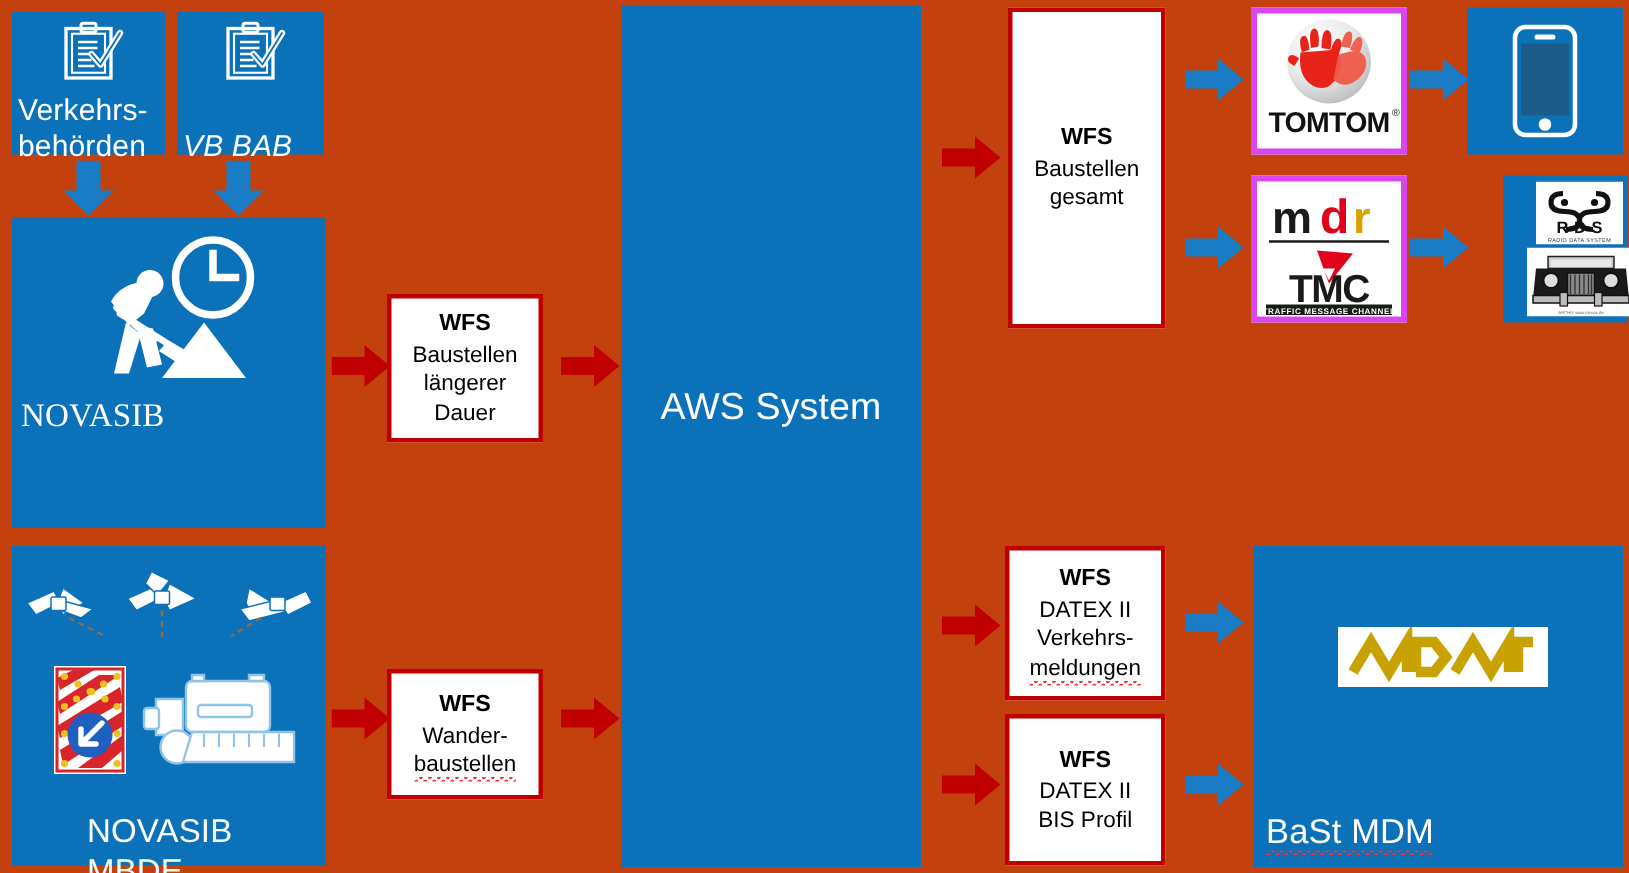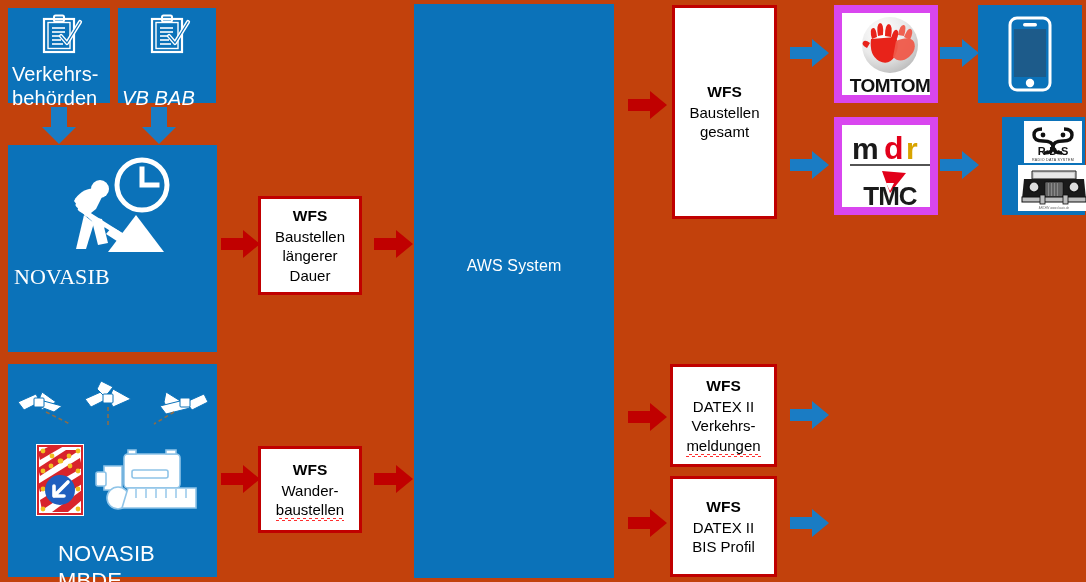--- a/index.html
+++ b/index.html
@@ -67,21 +67,21 @@
     background-size: 6px 4px;
     background-repeat: repeat-x;
   }
   .arrow {
     position: absolute;
   }
   .logo-frame {
     position: absolute;
     background: #ffffff;
     box-sizing: border-box;
-    border: 8px solid #d946ef;
+    border: 4px solid #d946ef;
     overflow: hidden;
   }
   .plain-blue {
     position: absolute;
     background: #0b72b9;
   }
 </style>
 </head>
 <body>
 
@@ -288,21 +288,21 @@
     <div class="wfs-sub">Dauer</div>
   </div>
 
   <div class="wfs-box" style="left:258px; top:446px; width:104px; height:87px;">
     <div class="wfs-title">WFS</div>
     <div class="wfs-sub">Wander-</div>
     <div class="wfs-sub squiggle">baustellen</div>
   </div>
 
   <div class="blue-box" style="left:414px; top:4px; width:200px; height:574px;">
-    <div class="box-label" style="left:0; top:252px; width:200px; text-align:center; font-size:16px;">
+    <div class="box-label" style="left:0; top:252px; width:200px; text-align:center; font-size:25px;">
       <span>AWS System</span>
     </div>
   </div>
 
   <span class="arrow" style="left:628px; top:90px; width:40px; height:30px;">
     <svg width="40" height="30" viewBox="0 0 40 30">
       <path d="M0 9 L22 9 L22 1 L39 15 L22 29 L22 21 L0 21 Z" fill="#c00000"></path>
     </svg>
   </span>
   <span class="arrow" style="left:628px; top:402px; width:40px; height:30px;">
@@ -464,14 +464,30 @@
         <circle cx="56" cy="22" r="5" fill="#dddddd" stroke="#111111" stroke-width="1.2"></circle>
 
         <rect x="4" y="32" width="64" height="5" fill="#bdbdbd" stroke="#111111" stroke-width="1"></rect>
         <rect x="22" y="30" width="5" height="9" fill="#bdbdbd" stroke="#111111" stroke-width="0.8"></rect>
         <rect x="45" y="30" width="5" height="9" fill="#bdbdbd" stroke="#111111" stroke-width="0.8"></rect>
         <text x="36" y="44" font-family="'Liberation Sans',sans-serif" font-size="2.8" fill="#666666" text-anchor="middle">ARCHIV  www.classic.de</text>
       </svg>
     </span>
   </div>
 
+  <div class="blue-box" style="left:836px; top:364px; width:246px; height:214px;">
+    <span style="position:absolute; left:56px; top:54px; width:140px; height:40px; display:block; background:#ffffff;">
+      <svg width="140" height="40" viewBox="0 0 140 40">
+        <rect x="0" y="0" width="140" height="40" fill="#ffffff"></rect>
+        <g fill="none" stroke="#c8a200" stroke-width="7" stroke-linejoin="miter" stroke-linecap="butt">
+          <path d="M10 30 L22 10 L34 30 L46 10 L46 30"></path>
+          <path d="M52 30 L52 10 L64 10 L72 20 L64 30 L52 30"></path>
+          <path d="M78 30 L90 10 L102 30 L114 10 L114 30"></path>
+          <path d="M120 30 L120 10 L130 10"></path>
+        </g>
+      </svg>
+    </span>
+    <div class="box-label" style="left:8px; top:176px; width:235px; font-size:23px;">
+      <span class="squiggle" style="display:inline-block;">BaSt MDM</span>
+    </div>
+  </div>
 
 </div>
 
 </body></html>

